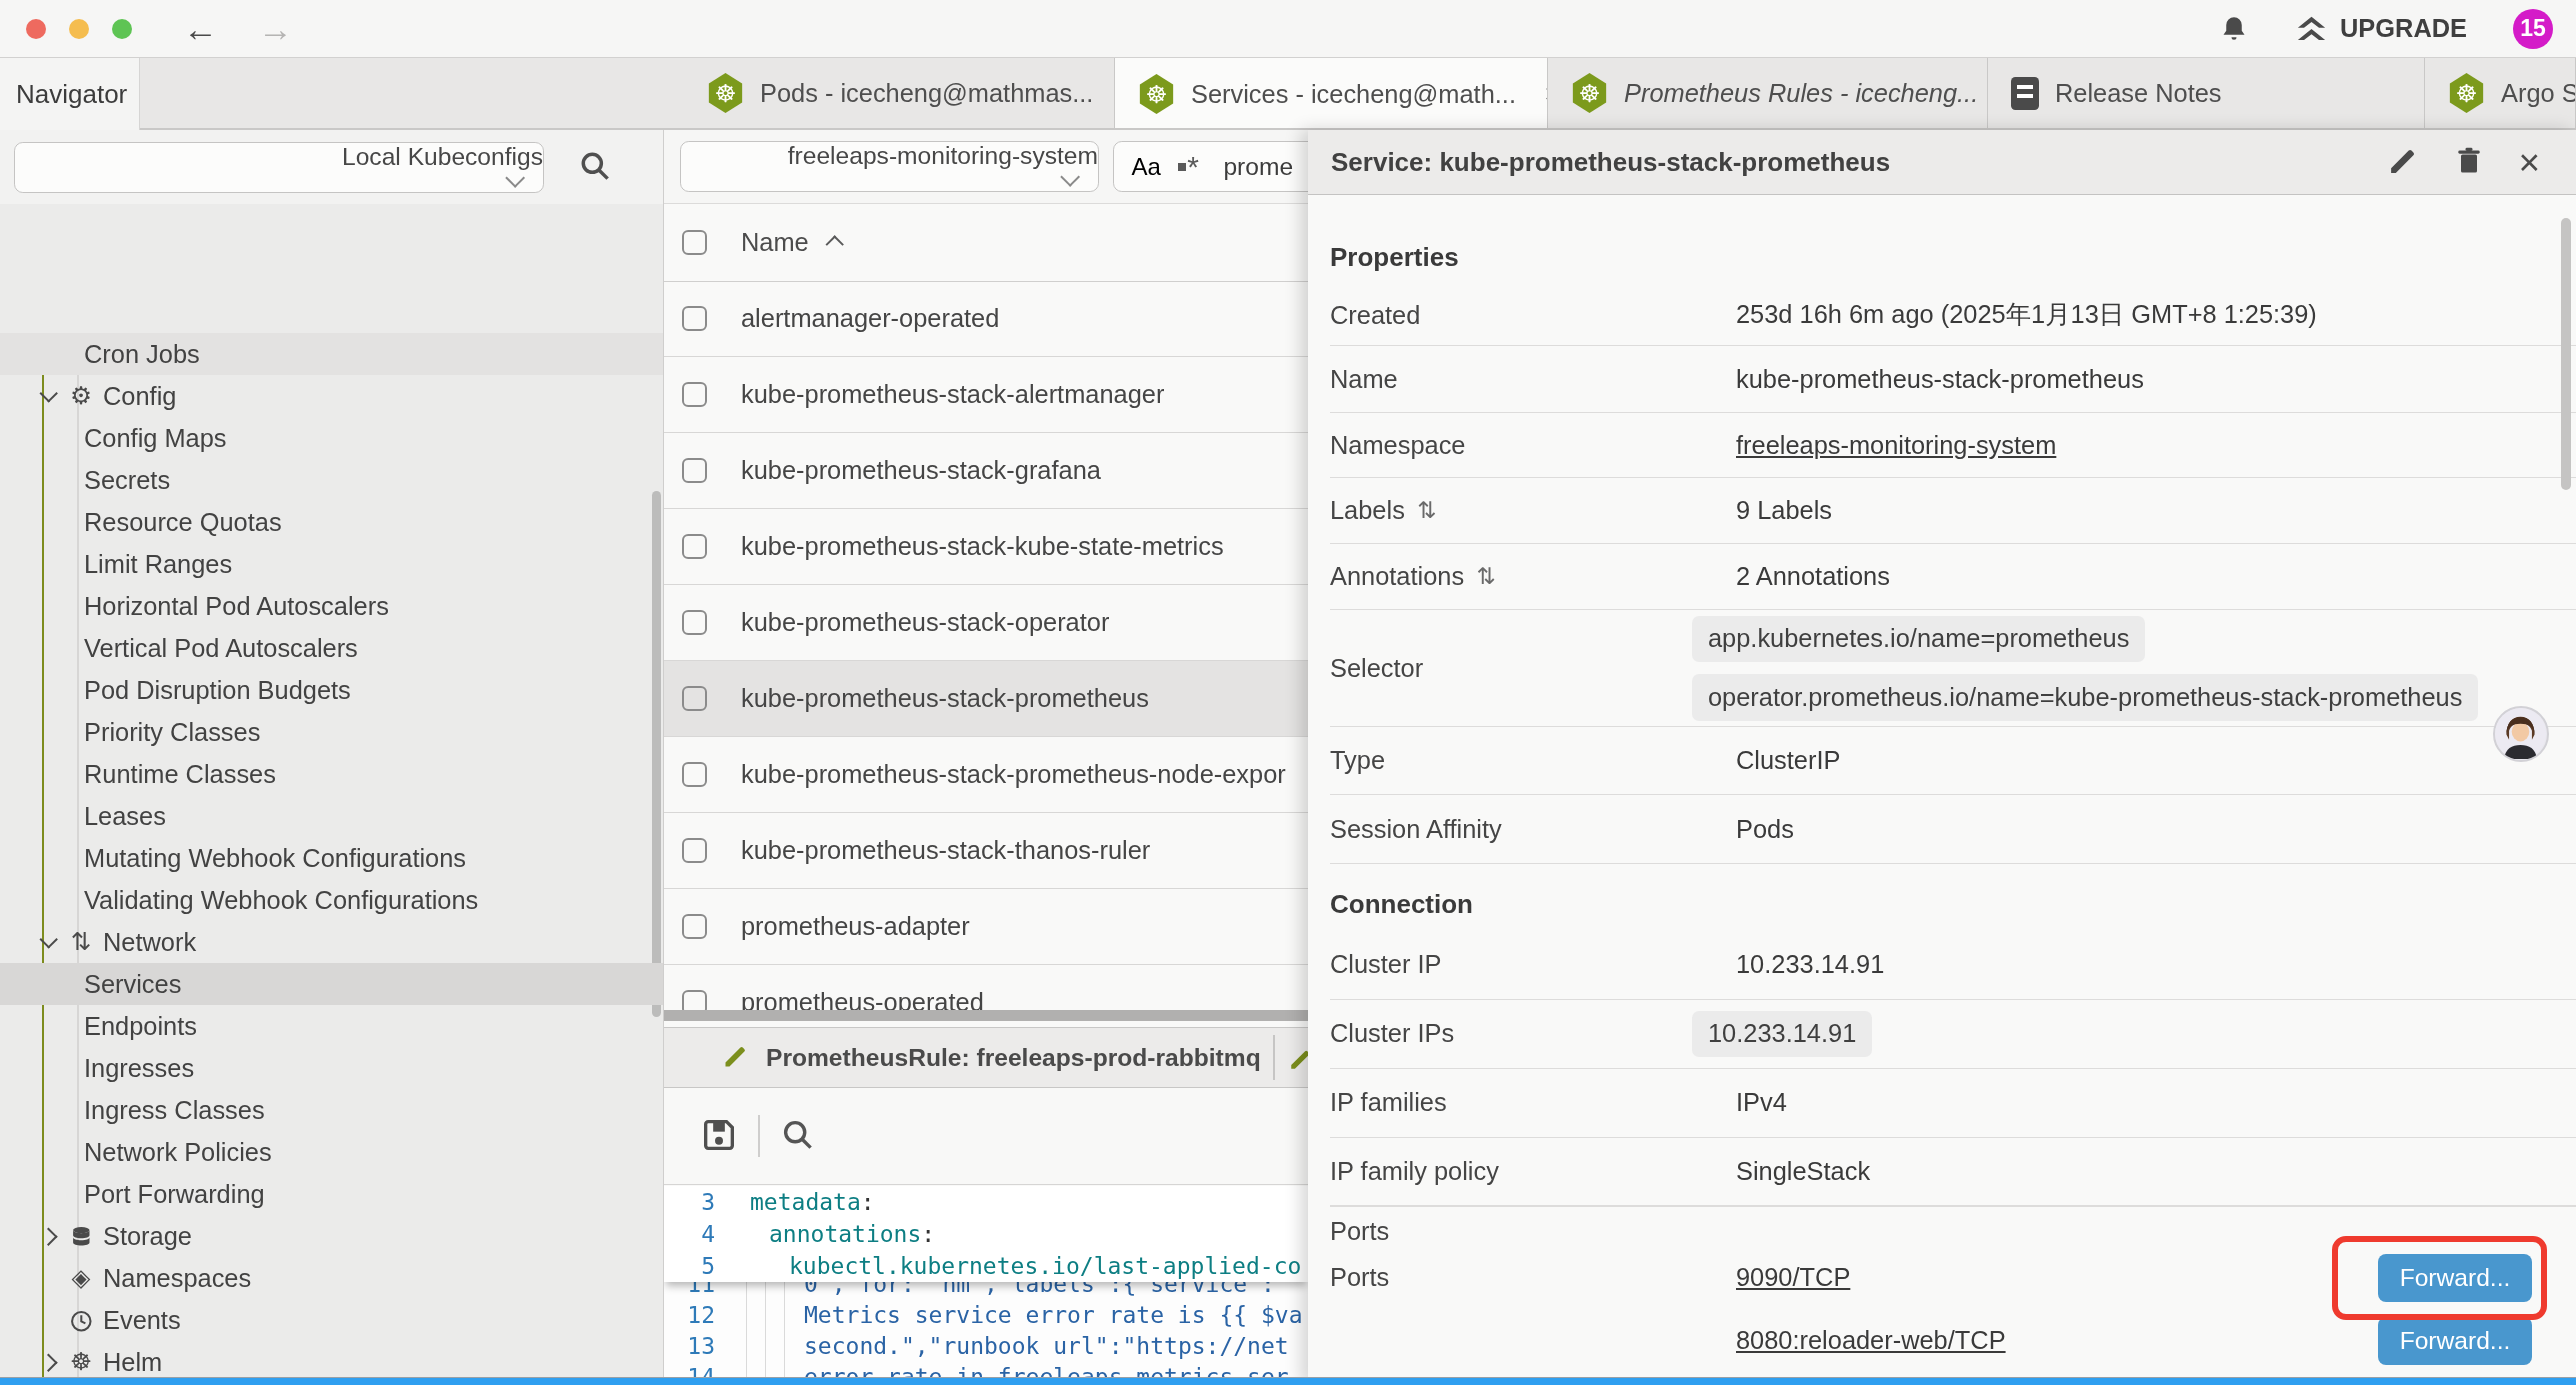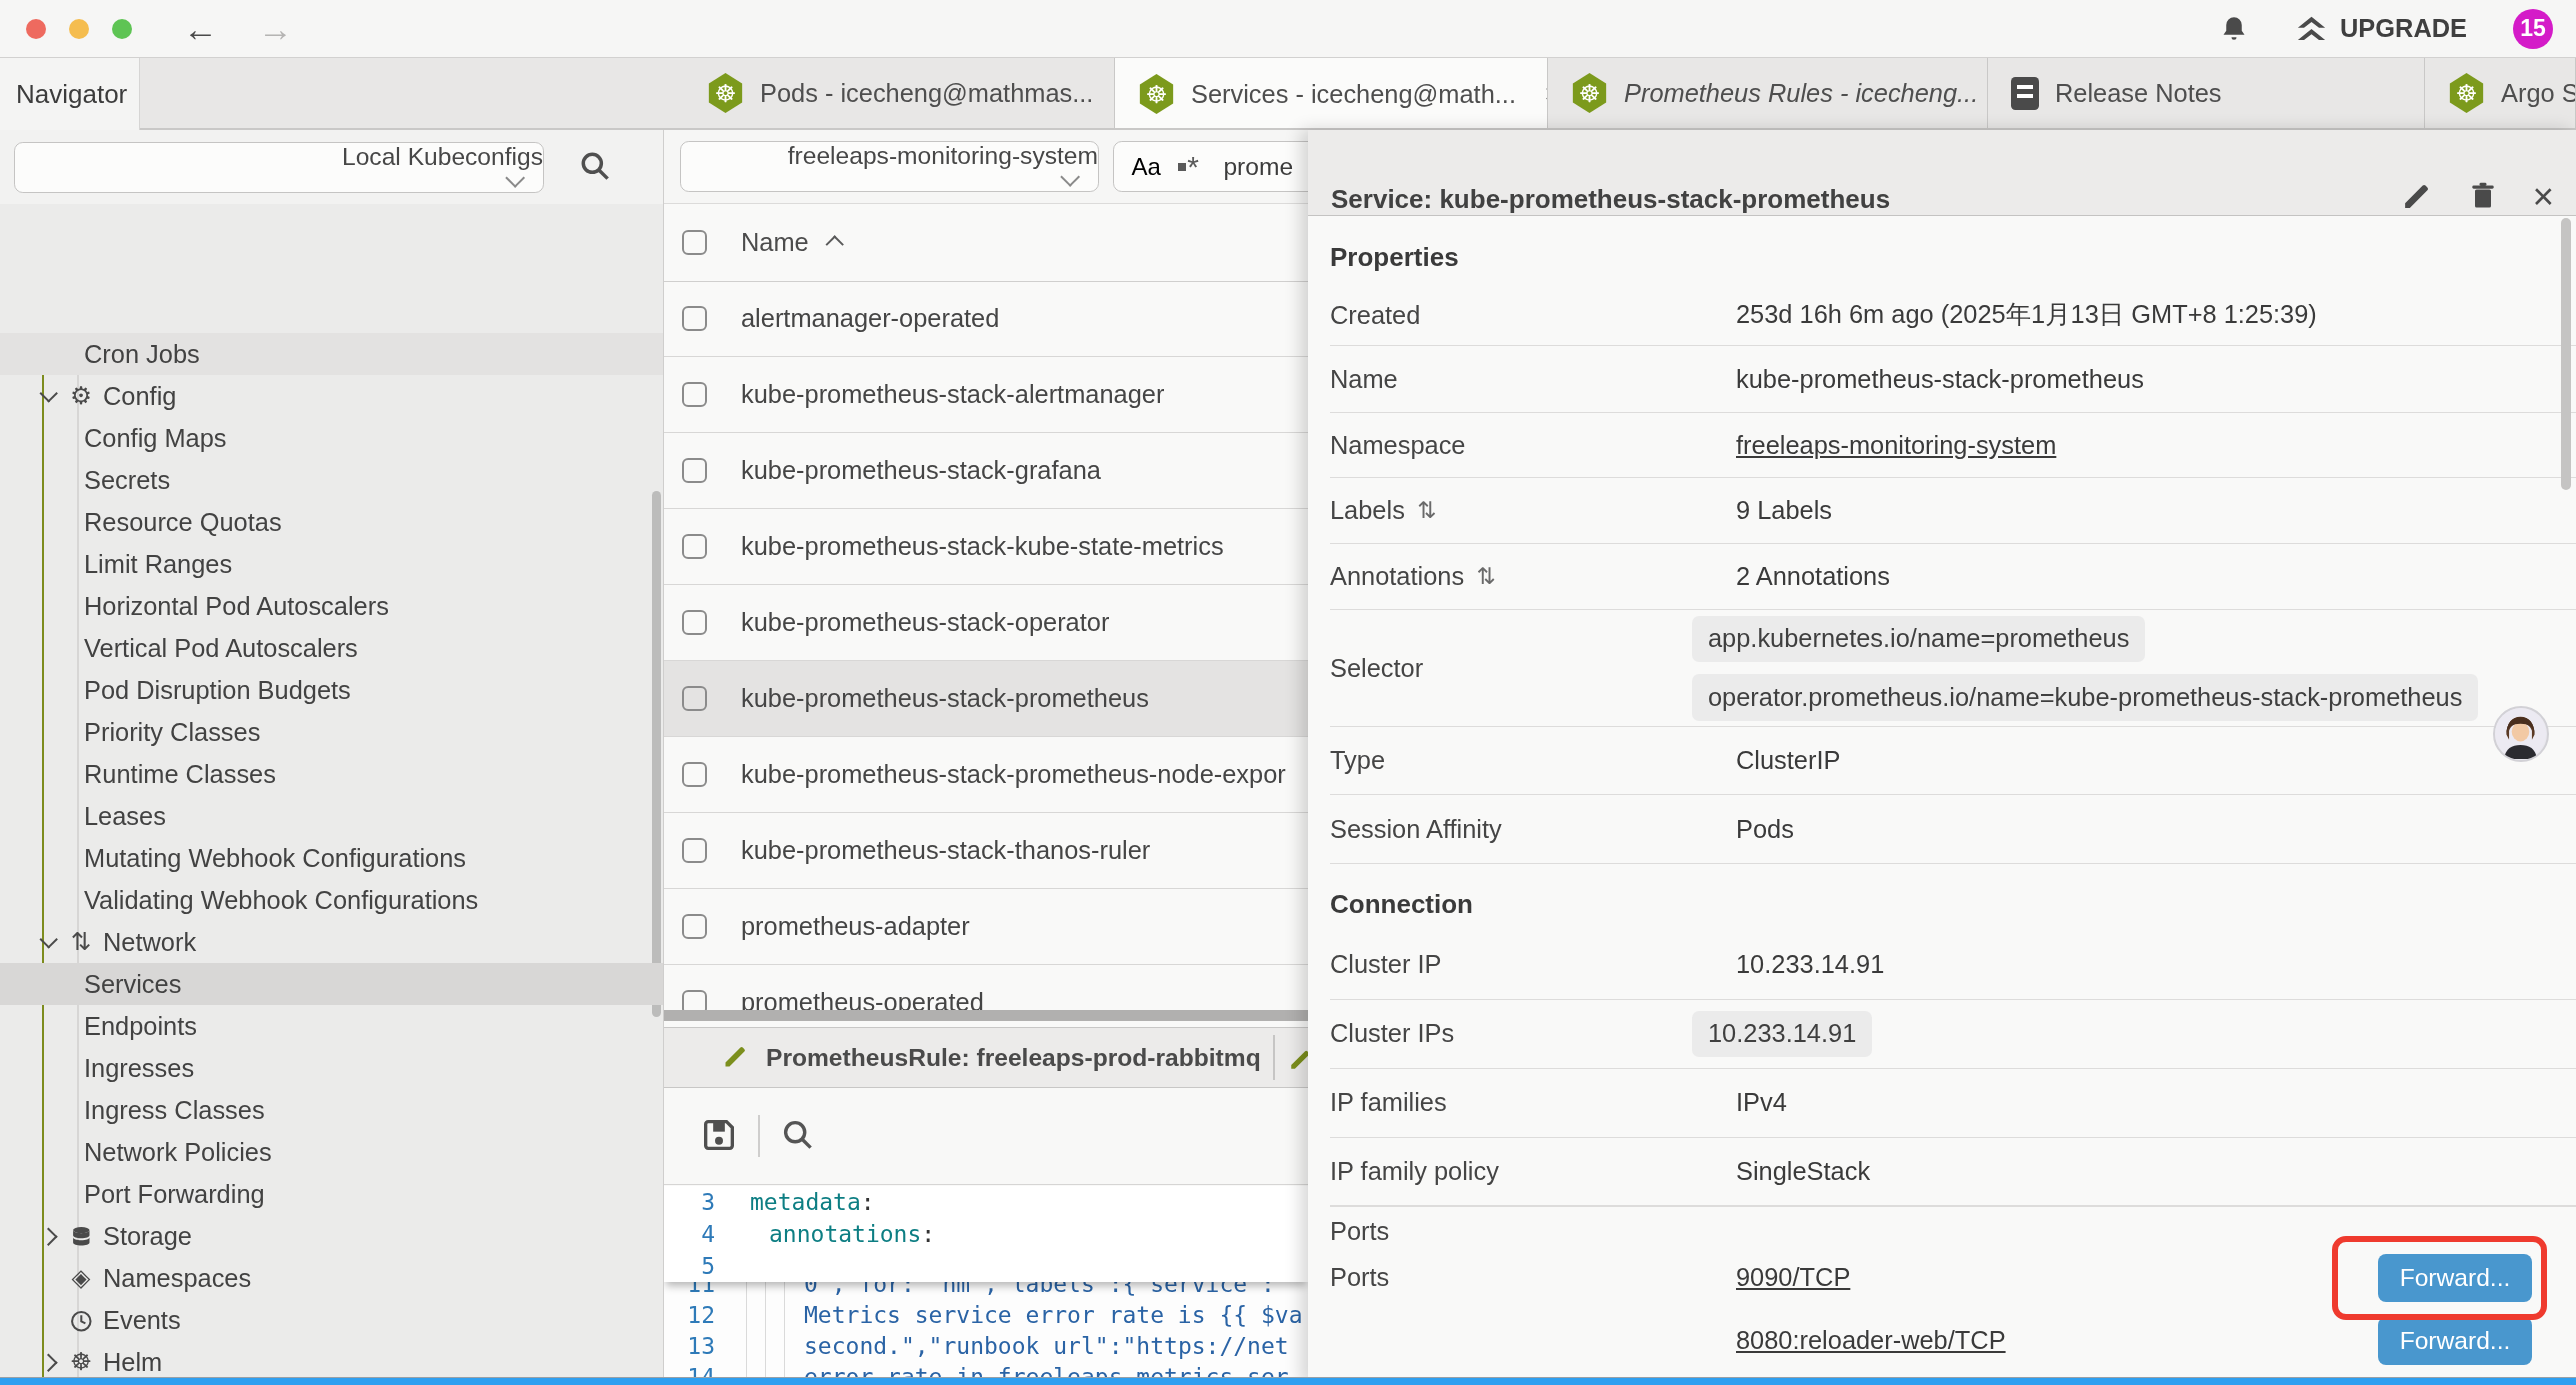--- a/index.html
+++ b/index.html
@@ -118,22 +118,22 @@
   .eline .code{overflow:hidden;white-space:pre;}
   .key{color:#0d7e83;}.pun{color:#333;}.str{color:#2a63a5;}
   .elink{color:#2a63a5;text-decoration:underline;text-decoration-thickness:2.6px;text-underline-offset:6.1px;}
   .sticky{position:relative;background:#ffffff;box-shadow:0 5.3px 8px -1.8px rgba(0,0,0,0.28);z-index:2;}
   .clipline{height:17.5px;overflow:hidden;}
   .clipline .inner{transform:translateY(-14px);}
 
   
   .detail{position:absolute;left:1308px;top:130px;right:0;bottom:0;background:#f9f9f8;
     box-shadow:-7px 0 16px rgba(0,0,0,0.16);z-index:5;}
-  .d-header{height:86px;background:#ecebea;border-bottom:1.8px solid #c4c3c2;display:flex;
-    align-items:flex-end;box-sizing:border-box;padding:0 22px 0 23px;}
+  .d-header{height:65px;background:#ecebea;border-bottom:1.8px solid #c4c3c2;display:flex;
+    align-items:center;box-sizing:border-box;padding:0 36px 0 23px;}
   .d-title{font-size:26px;font-weight:bold;color:#414141;white-space:nowrap;overflow:hidden;}
   .d-icons{margin-left:auto;display:flex;align-items:center;gap:33px;}
   .d-close{font-size:37px;color:#4a4a4a;line-height:1;}
   .d-body{position:absolute;left:0;right:0;top:75px;bottom:0;padding-left:22px;overflow:hidden;}
   .sheading{font-size:26px;font-weight:bold;color:#3a3a3a;}
   .sheading.first{margin-top:37px;margin-bottom:12.3px;}
   .sheading.later{margin-top:25px;margin-bottom:10.5px;}
   .prow{display:flex;align-items:center;border-bottom:0.9px solid #dddcdb;box-sizing:border-box;
     margin-right:0;position:relative;}
   .prow .plabel{width:362px;flex:none;font-size:25.4px;color:#454545;display:flex;align-items:center;gap:12.3px;}
@@ -442,20 +442,21 @@
           <div class="eline">
             <span class="num">3</span>
             <span class="code" style="padding-left: 35px;"><span class="key">metadata</span><span class="pun">:</span></span>
           </div>
           <div class="eline">
             <span class="num">4</span>
             <span class="code" style="padding-left: 54px;"><span class="key">annotations</span><span class="pun">:</span></span>
           </div>
           <div class="eline">
             <span class="num">5</span>
+            <span class="code" style="padding-left: 74px;"><span class="key">kubectl.kubernetes.io/last-applied-co</span><span class="pun"></span></span>
           </div>
         </div>
       <div id="elines">
           <div class="clipline">
             <div class="eline inner">
               <span class="num">11</span>
               <span class="code" style="padding-left: 89px;"><span class="str">0", for: "hm", labels :{ service": </span></span>
             </div>
           </div>
           <div class="eline" style="height: 31px;">

